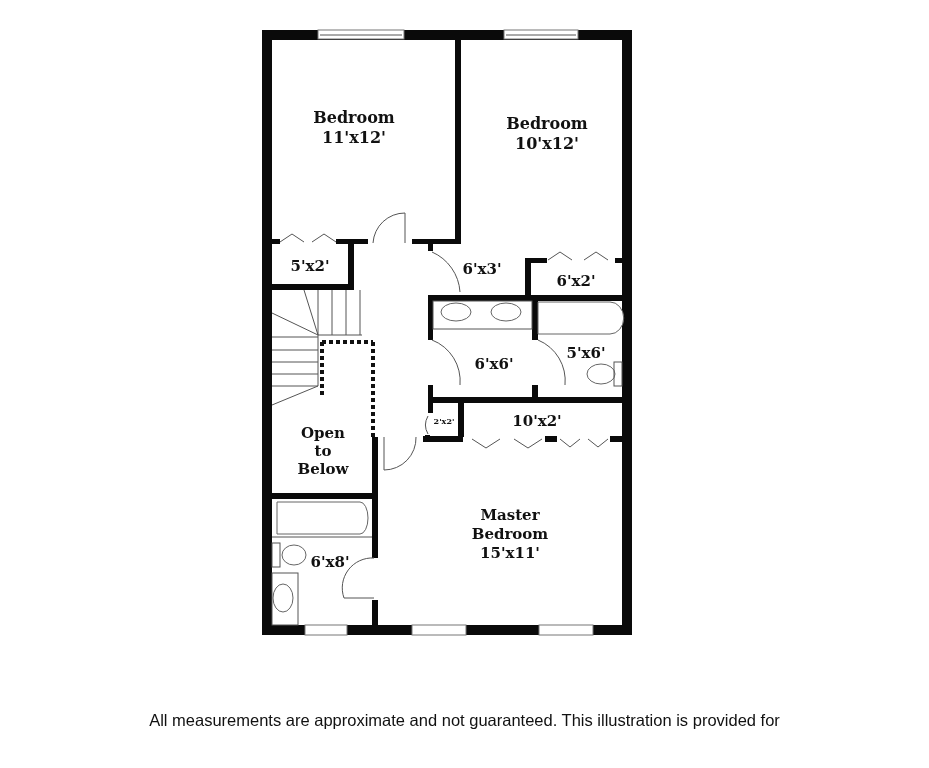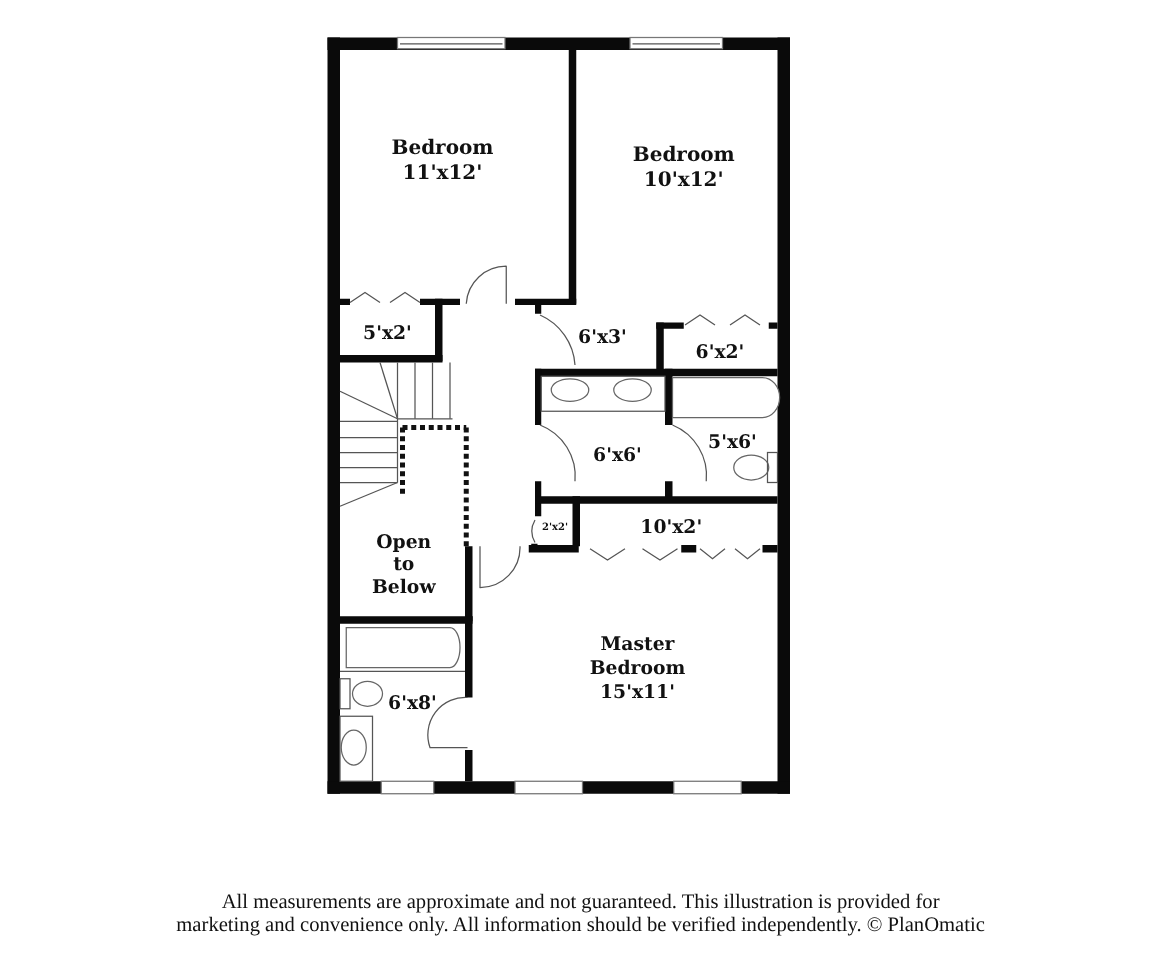--- a/index.html
+++ b/index.html
@@ -9,21 +9,21 @@
   .thin { stroke: #555; stroke-width: 1; fill: none; }
   .fix { stroke: #666; stroke-width: 1; fill: #fff; }
   .win { fill: #fff; stroke: #777; stroke-width: 1; }
   .lbl { font-family: "DejaVu Serif", serif; font-weight: bold; fill: #111; text-anchor: middle; }
   .lbl-lg { font-size: 16px; }
   .lbl-md { font-size: 15px; }
   .lbl-sm { font-size: 8px; }
   .dots { stroke: #111; stroke-width: 4; stroke-dasharray: 4 3; fill: none; }
   #disclaimer {
     position: absolute; left: 0; top: 711px; width: 929px;
-    font-family: Liberation Serif, serif; font-size: 16.5px; line-height: 19px;
+    font-family: Liberation Sans, sans-serif; font-size: 16.5px; line-height: 19px;
     color: #111; text-align: center;
   }
   #disclaimer div { white-space: nowrap; }
 </style>
 </head>
 <body>
 
 <svg id="plan" viewBox="0 0 929 768" xmlns="http://www.w3.org/2000/svg">
 
   <g>
@@ -157,14 +157,13 @@
     <text class="lbl lbl-md" x="323" y="474">Below</text>
     <text class="lbl lbl-md" x="330" y="567">6'x8'</text>
     <text class="lbl lbl-md" x="510" y="520">Master</text>
     <text class="lbl lbl-md" x="510" y="539">Bedroom</text>
     <text class="lbl lbl-md" x="510" y="558">15'x11'</text>
   </g>
 </svg>
 
 <div id="disclaimer">
   <div>All measurements are approximate and not guaranteed. This illustration is provided for</div>
-  <div>marketing and convenience only. All information should be verified independently. © PlanOmatic</div>
 </div>
 
 </body></html>

